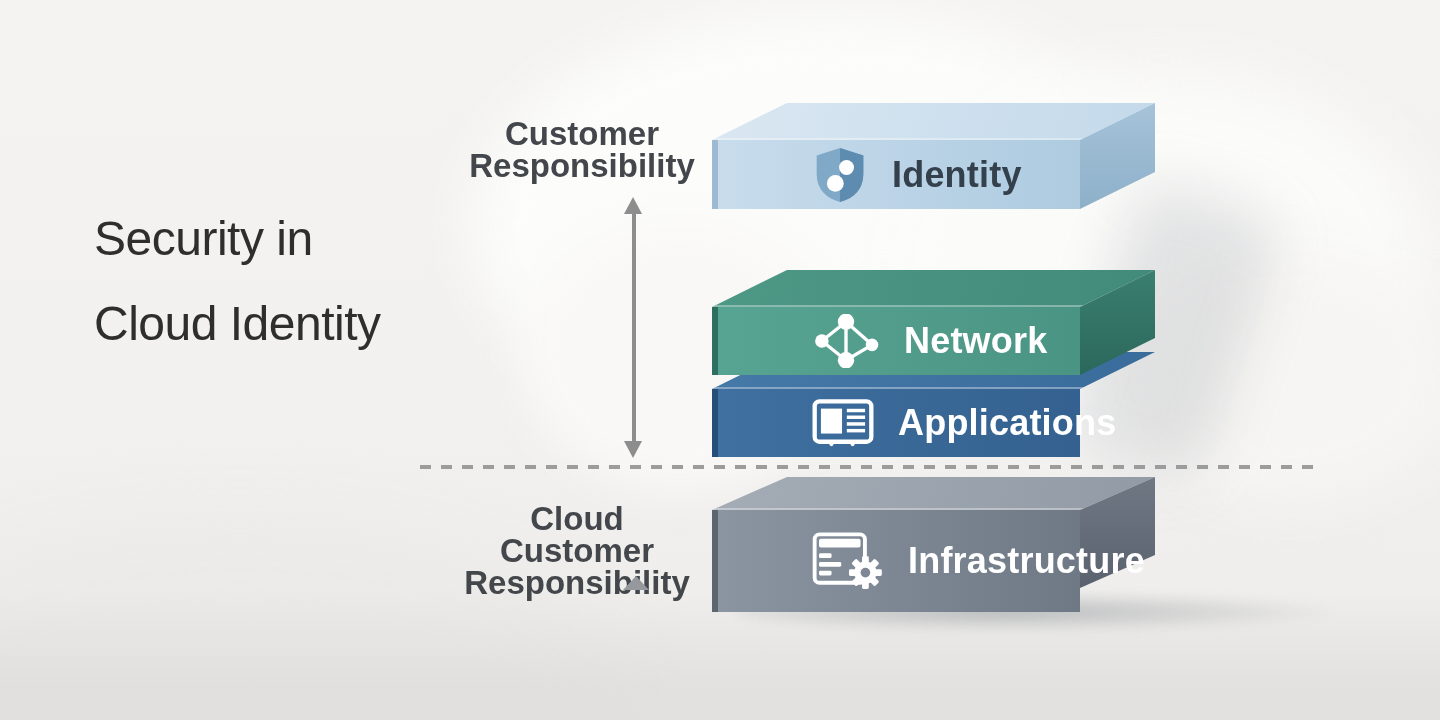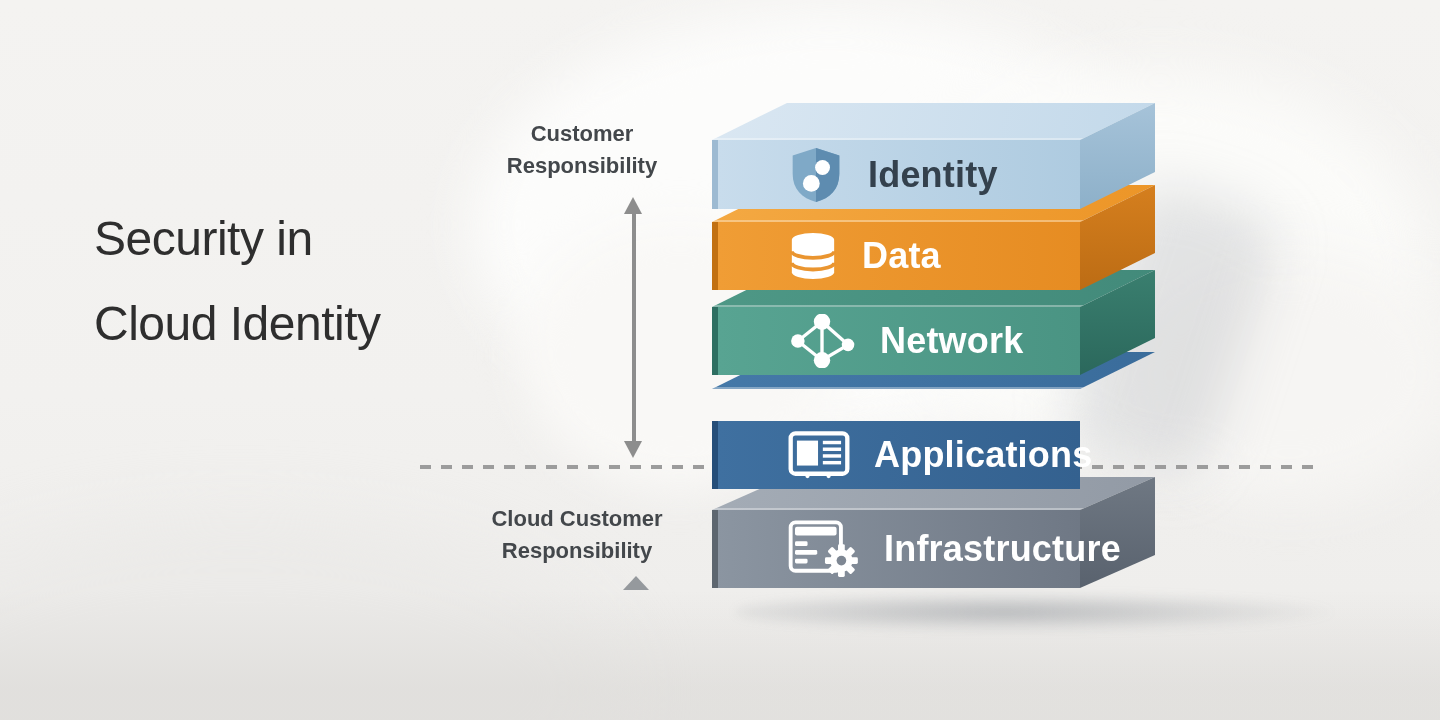--- a/index.html
+++ b/index.html
@@ -20,21 +20,21 @@
   .stack-shadow{left:1095px;top:190px;width:150px;height:280px;background:rgba(165,170,175,.28);
                 filter:blur(26px);transform:rotate(18deg);border-radius:40px;}
   .infra-shadow{left:735px;top:592px;width:600px;height:40px;border-radius:50%;
                 background:radial-gradient(ellipse at 45% 50%, rgba(115,121,129,.42), rgba(115,121,129,0) 72%);
                 filter:blur(5px);}
   
   .title{position:absolute;left:94px;top:196px;color:#2e2e2e;font-size:48px;line-height:85px;
          font-weight:400;letter-spacing:-0.5px;}
   
   .anno{position:absolute;width:250px;text-align:center;color:#43474b;font-weight:bold;
-        font-size:22px;line-height:32px;}
+        font-size:33px;line-height:32px;}
   .anno-customer{left:457px;top:118px;}
   .anno-provider{left:452px;top:503px;}
   
   .v-arrow-line{position:absolute;left:632px;top:212px;width:3.5px;height:230px;background:#8d8d8d;}
   .tri{position:absolute;width:0;height:0;}
   .v-arrow-top{left:624px;top:197px;border-left:9.5px solid transparent;border-right:9.5px solid transparent;
                border-bottom:17px solid #8d8d8d;}
   .v-arrow-bottom{left:624px;top:441px;border-left:9.5px solid transparent;border-right:9.5px solid transparent;
                   border-top:17px solid #8d8d8d;}
   .provider-arrow{left:623px;top:576px;border-left:13px solid transparent;border-right:13px solid transparent;
@@ -47,21 +47,21 @@
   .face{position:absolute;left:0;top:0;width:443px;}
   .slab-identity{top:103px;height:106px;z-index:50;}
   .slab-data{top:185px;height:105px;z-index:40;}
   .slab-network{top:270px;height:105px;z-index:30;}
   .slab-applications{top:352px;height:105px;z-index:20;}
   .slab-infrastructure{top:477px;height:111px;z-index:10;}
 
   .face-top{height:37px;clip-path:polygon(75px 0,443px 0,368px 37px,0 37px);
             box-shadow:inset 0 -2px 0 rgba(255,255,255,.35);}
   .face-right{height:106px;}
-  .face-front{top:37px;width:368px;display:flex;align-items:center;padding-left:76px;gap:24px;box-sizing:border-box;}
+  .face-front{top:37px;width:368px;display:flex;align-items:center;padding-left:100px;gap:24px;box-sizing:border-box;}
   .label{font-size:36px;font-weight:600;letter-spacing:.2px;}
 
   .slab-identity .face-top{background:linear-gradient(105deg,#dae7f2,#c3d9ea);}
   .slab-identity .face-right{clip-path:polygon(368px 37px,443px 0,443px 69px,368px 106px);
       background:linear-gradient(180deg,#a6c3d9,#8db0c9);}
   .slab-identity .face-front{height:69px;
       background:linear-gradient(90deg,#9dbad2 0 6px,#c8dcec 6px,#aecbe0 100%);}
   .slab-identity .label{color:#34414d;}
 
   .slab-data .face-top{background:linear-gradient(105deg,#f4a943,#ec9527);}
@@ -75,28 +75,28 @@
   .slab-network .face-right{height:105px;clip-path:polygon(368px 37px,443px 0,443px 68px,368px 105px);
       background:linear-gradient(180deg,#3a7f6f,#2b685c);}
   .slab-network .face-front{height:68px;
       background:linear-gradient(90deg,#2e6f62 0 6px,#58a492 6px,#4a9483 100%);}
   .slab-network .label{color:#ffffff;}
 
   .slab-applications .face-top{background:linear-gradient(105deg,#4579a8,#3a6c9b);}
   .slab-applications .face-right{height:105px;clip-path:polygon(368px 37px,443px 0,443px 68px,368px 105px);
       background:linear-gradient(180deg,#2f588a,#224872;);}
   .slab-applications .face-front{height:68px;
-      background:linear-gradient(90deg,#254e79 0 6px,#3f70a0 6px,#34618f 100%);margin-top:32px;}
+      background:linear-gradient(90deg,#254e79 0 6px,#3f70a0 6px,#34618f 100%);}
   .slab-applications .label{color:#ffffff;}
 
   .slab-infrastructure .face-top{height:33px;clip-path:polygon(75px 0,443px 0,368px 33px,0 33px);
       background:linear-gradient(105deg,#a4acb6,#929aa5);}
   .slab-infrastructure .face-right{height:111px;clip-path:polygon(368px 33px,443px 0,443px 78px,368px 111px);
       background:linear-gradient(180deg,#6f7883,#59626e);}
-  .slab-infrastructure .face-front{top:33px;height:78px;
+  .slab-infrastructure .face-front{top:33px;height:102px;
       background:linear-gradient(90deg,#5d666f 0 6px,#8b95a1 6px,#6f7885 100%);}
   .slab-infrastructure .label{color:#ffffff;}
   .icon{flex:0 0 auto;display:block;}
 </style>
 </head>
 <body>
 
 <div class="canvas">
 
   <div class="blob cloud-a"></div>
@@ -137,32 +137,20 @@
       <svg class="icon" width="56" height="58" viewBox="0 0 60 62">
         <path d="M30 2 L55 10 V30 C55 46 45 56 30 60 C15 56 5 46 5 30 V10 Z" fill="#7fa9c7"></path>
         <path d="M30 2 L55 10 V30 C55 46 45 56 30 60 Z" fill="#5e8cb0"></path>
         <circle cx="37" cy="23" r="8" fill="#ffffff"></circle>
         <circle cx="25" cy="40" r="9" fill="#ffffff"></circle>
       </svg>
       <span class="label">Identity</span>
     </div>
   </div>
 
-  <div class="slab slab-data">
-    <div class="face face-top"></div>
-    <div class="face face-right"></div>
-    <div class="face face-front">
-      <svg class="icon" width="50" height="52" viewBox="0 0 52 52">
-        <path d="M4 9 A22 7 0 0 1 48 9 V43 A22 7 0 0 1 4 43 Z" fill="#ffffff"></path>
-        <path d="M4 21 A22 7 0 0 0 48 21" fill="none" stroke="#ea9530" stroke-width="4"></path>
-        <path d="M4 33 A22 7 0 0 0 48 33" fill="none" stroke="#ea9530" stroke-width="4"></path>
-      </svg>
-      <span class="label">Data</span>
-    </div>
-  </div>
 
   <div class="slab slab-network">
     <div class="face face-top"></div>
     <div class="face face-right"></div>
     <div class="face face-front">
       <svg class="icon" width="68" height="54" viewBox="0 0 70 56">
         <g stroke="#ffffff" stroke-width="3.5">
           <line x1="10" y1="28" x2="35" y2="8"></line>
           <line x1="10" y1="28" x2="35" y2="48"></line>
           <line x1="35" y1="8" x2="35" y2="48"></line>

